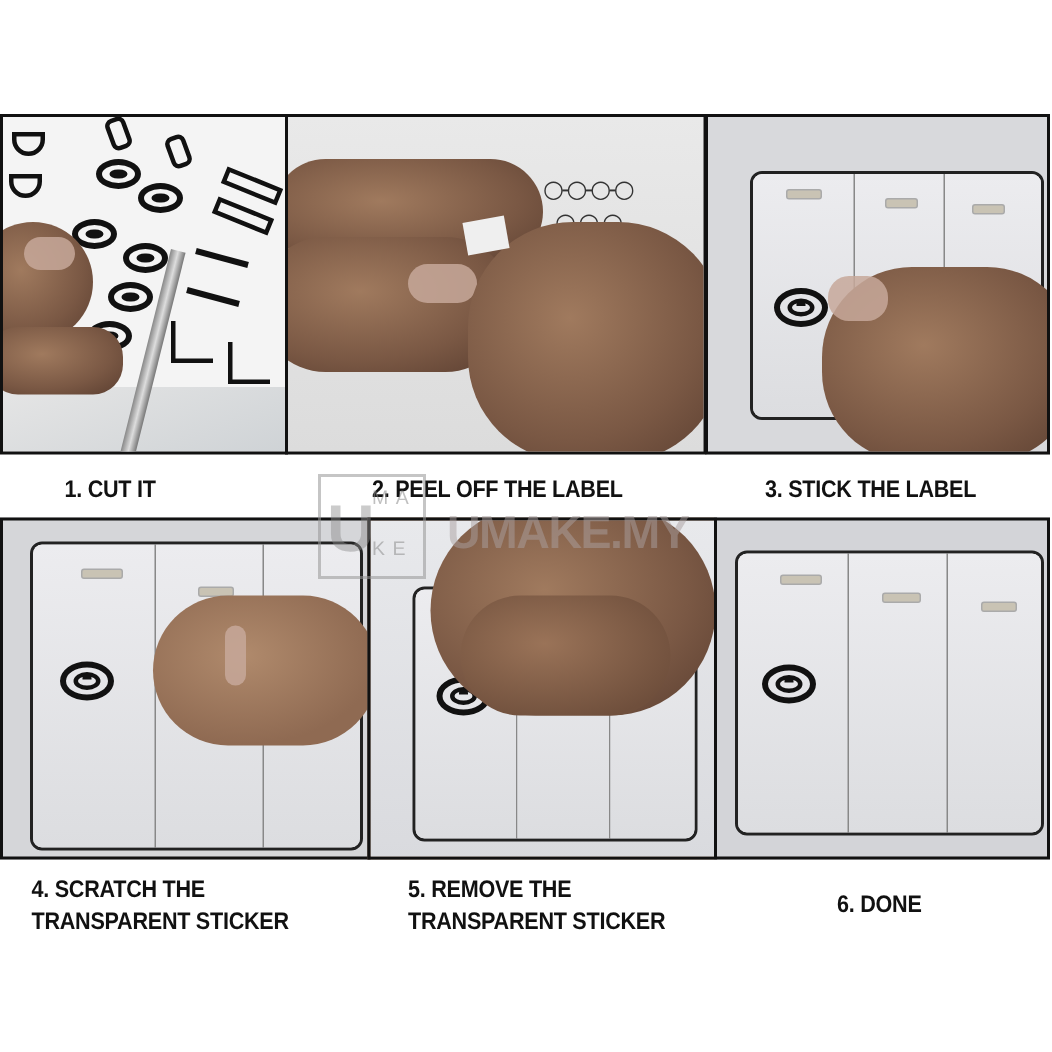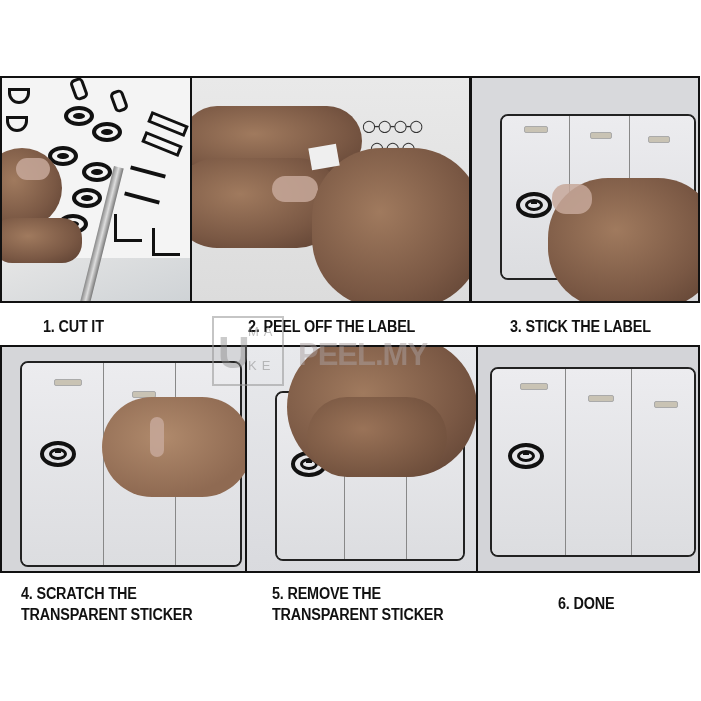--- a/index.html
+++ b/index.html
@@ -162,13 +162,13 @@
 </div>
 <div class="caption" style="left:558px;top:593px;">
   <span>6. DONE</span>
 </div>
 
 <div class="wm-box">
   <span class="wm-u">U</span>
   <span class="wm-ma">MA</span>
   <span class="wm-ke">KE</span>
 </div>
-<div class="wm-text">PEEL.MY</div>
+<div class="wm-text">UMAKE.MY</div>
 
 </body></html>

